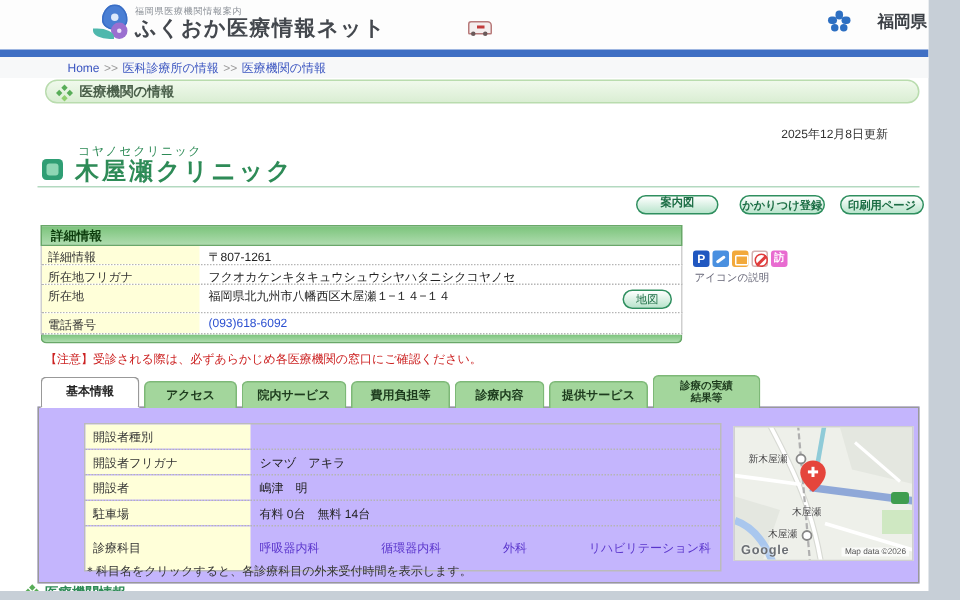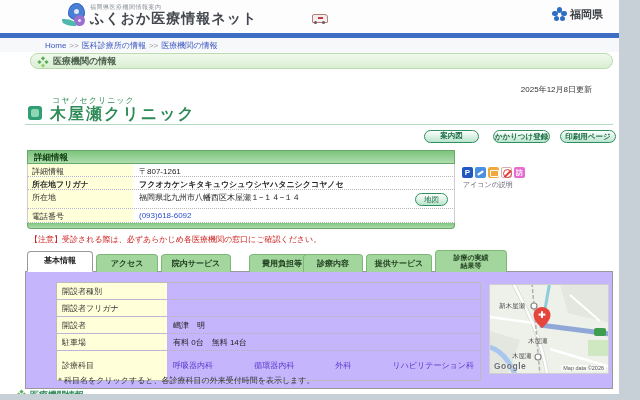--- a/index.html
+++ b/index.html
@@ -16,21 +16,21 @@
   .petal-big { position:absolute; left:6px; top:0; width:17px; height:17px; background:#4a7fd4; border-radius:50% 50% 50% 50%/60% 60% 40% 40%; box-shadow:0 0 0 1px #3a6ec5 inset; }
   .petal-big:after { content:""; position:absolute; left:6px; top:6px; width:5px; height:5px; background:#dce9fb; border-radius:50%; }
   .petal-small { position:absolute; left:12px; top:12px; width:11px; height:11px; background:#9a6fd0; border-radius:50%; }
   .petal-small:after { content:""; position:absolute; left:3.5px; top:3.5px; width:3px; height:3px; background:#ece2fa; border-radius:50%; }
   .leaf { position:absolute; left:0; top:16px; width:14px; height:7px; background:#4fb8ad; border-radius:0 80% 0 80%; }
   .site-tagline { position:absolute; left:90px; top:3px; font-size:6px; color:#8a8f96; letter-spacing:.5px; }
   .site-title { position:absolute; left:90px; top:10px; font-size:14px; font-weight:bold; color:#44484e; letter-spacing:1px; }
   .ambulance { position:absolute; left:312px; top:14px; width:16px; height:9px; background:#f4eeee; border:1px solid #b87a7a; border-radius:2px 3px 1px 1px; }
   .ambulance:before { content:""; position:absolute; left:5px; top:2px; width:5px; height:2px; background:#c23b3b; }
   .ambulance:after { content:""; position:absolute; left:1px; bottom:-2px; width:3px; height:3px; background:#6a5a5a; border-radius:50%; box-shadow:8px 0 0 #6a5a5a; }
-  .pref-logo { position:absolute; left:552px; top:7px; display:flex; align-items:center; gap:3px; }
+  .pref-logo { position:absolute; left:552px; top:7px; display:flex; align-items:center; gap:18px; }
   .pref-flower { width:15px; height:15px; position:relative; }
   .pref-flower i { position:absolute; width:5.5px; height:5.5px; background:#2d6fc2; border-radius:50%; }
   .pref-flower i:nth-child(1){left:4.7px;top:0;} .pref-flower i:nth-child(2){left:0;top:3.5px;}
   .pref-flower i:nth-child(3){left:9.4px;top:3.5px;} .pref-flower i:nth-child(4){left:1.6px;top:8.8px;}
   .pref-flower i:nth-child(5){left:7.8px;top:8.8px;}
   .pref-name { font-size:11px; font-weight:bold; color:#3c4046; }
 
   
   #blue-band { position:absolute; left:0; top:33px; width:619px; height:5px; background:#3f6fc4; }
   #crumb-bar { position:absolute; left:0; top:38px; width:619px; height:14px; background:#f7f8f9; }
@@ -87,21 +87,21 @@
   
   #notice { position:absolute; left:30px; top:234px; font-size:8px; color:#cc2222; }
 
   
   .tab { position:absolute; top:254px; height:18px; background:#a3d69c; border:1px solid #7db877; border-bottom:none; border-radius:4px 4px 0 0; font-size:8px; font-weight:bold; color:#1e3c1e; text-align:center; line-height:17px; cursor:pointer; z-index:2; }
   .tab.active { top:251px; height:21px; background:#fff; border:1px solid #999; border-bottom:1px solid #fff; color:#222; z-index:3; }
   .tab.twolines { top:250px; height:22px; font-size:7px; line-height:1.15; padding-top:3px; white-space:pre-line; }
   #tab0 { left:27px;  width:66px; }
   #tab1 { left:96px;  width:62px; }
   #tab2 { left:161px; width:70px; }
-  #tab3 { left:234px; width:66px;margin-left:15px; }
+  #tab3 { left:234px; width:66px; }
   #tab4 { left:303px; width:60px; }
   #tab5 { left:366px; width:66px; }
   #tab6 { left:435px; width:72px; }
 
   
   #panel { position:absolute; left:25px; top:271px; width:588px; height:118px; border:1px solid #999; background:#c4b5fd; z-index:1; }
   #basic-table { position:absolute; left:30px; top:10px; width:425px; border:1px solid #bbb; }
   .b-row { display:flex; border-bottom:1px dotted #b5b5b5; }
   .b-row:last-child { border-bottom:none; }
   .b-label { width:110px; background:#ffffd9; font-size:8px; color:#333; padding:2.5px 5px; }
@@ -180,21 +180,21 @@
     <div id="btn-map-guide" class="pill-btn">案内図</div>
     <div id="btn-kakaritsuke" class="pill-btn">かかりつけ登録</div>
     <div id="btn-print" class="pill-btn">印刷用ページ</div>
 
     <div id="details">
       <div id="details-header">詳細情報</div>
       <div class="d-row" style="height:13px;">
         <div class="d-label">詳細情報</div>
         <div class="d-value">〒807-1261</div>
       </div>
-      <div class="d-row" style="height:13px;font-weight:bold;">
+      <div class="d-row" style="height:13px;">
         <div class="d-label">所在地フリガナ</div>
         <div class="d-value">フクオカケンキタキュウシュウシヤハタニシクコヤノセ</div>
       </div>
       <div class="d-row" style="height:19px;">
         <div class="d-label">所在地</div>
         <div class="d-value">
           <span>福岡県北九州市八幡西区木屋瀬１−１４−１４</span>
           <span id="map-chip">地図</span>
         </div>
       </div>
@@ -225,20 +225,21 @@
     <div id="tab6" class="tab twolines">診療の実績
 結果等</div>
 
     <div id="panel">
       <div id="basic-table">
         <div class="b-row">
           <div class="b-label">開設者種別</div>
         </div>
         <div class="b-row">
           <div class="b-label">開設者フリガナ</div>
+          <div class="b-value">シマヅ　アキラ</div>
         </div>
         <div class="b-row">
           <div class="b-label">開設者</div>
           <div class="b-value">嶋津　明</div>
         </div>
         <div class="b-row">
           <div class="b-label">駐車場</div>
           <div class="b-value">有料 0台　無料 14台</div>
         </div>
         <div class="b-row tall">

